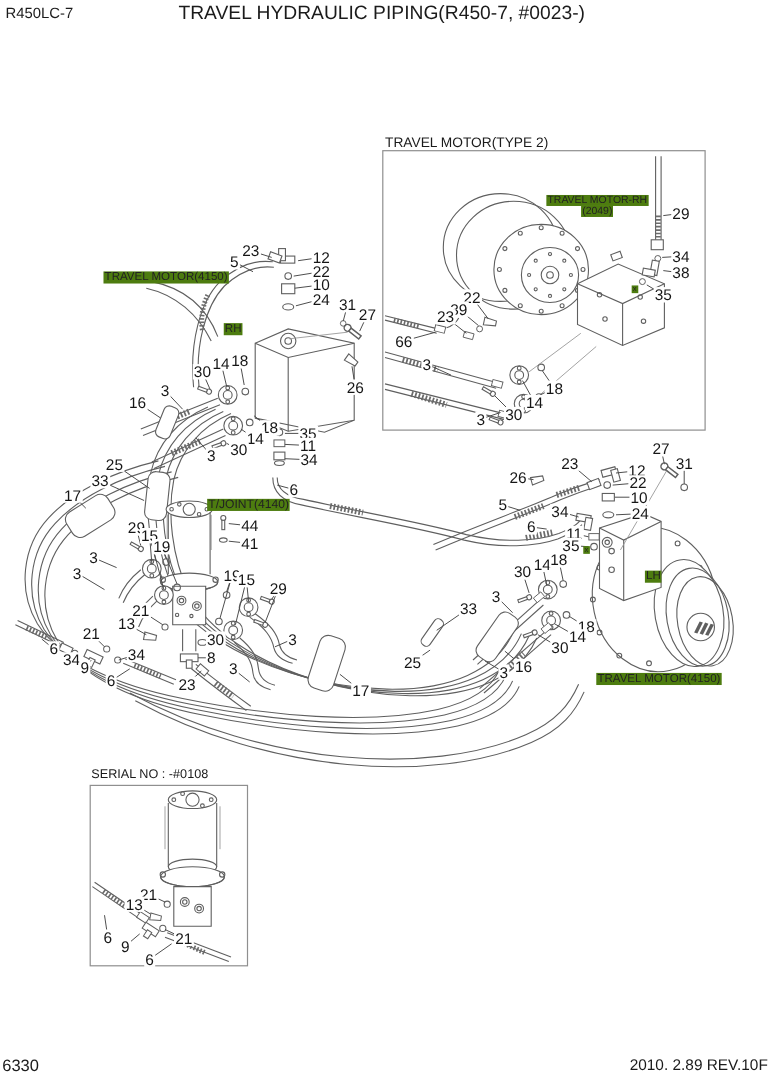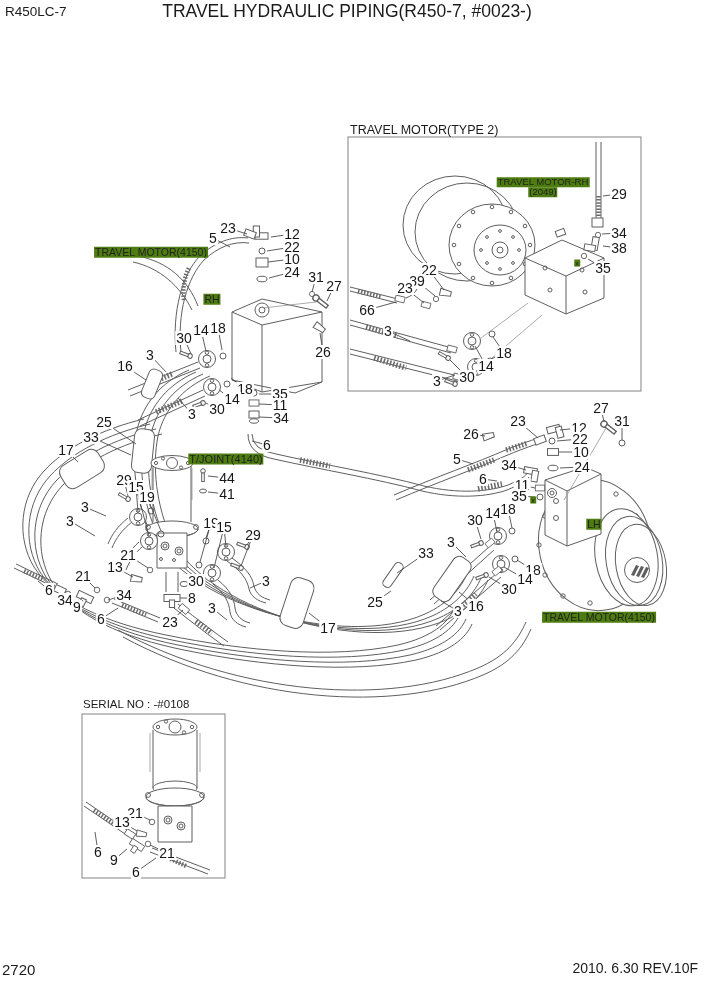--- a/index.html
+++ b/index.html
@@ -488,22 +488,22 @@
         <line x1="114" y1="860" x2="127" y2="849" class="ldr"></line>
         <line x1="167" y1="853" x2="150" y2="845" class="ldr"></line>
         <line x1="136" y1="872" x2="156" y2="858" class="ldr"></line>
       </g>
   </svg>
 
   <div class="txt" style="left:5px;top:5px;font-size:13.5px;">R450LC-7</div>
   <div class="txt" style="left:347px;top:3px;transform:translateX(-50%);font-size:17.5px;">TRAVEL HYDRAULIC PIPING(R450-7, #0023-)</div>
   <div class="txt" style="left:350px;top:124px;font-size:12.5px;">TRAVEL MOTOR(TYPE 2)</div>
   <div class="txt" style="left:83px;top:699px;font-size:11.5px;">SERIAL NO : -#0108</div>
-  <div class="txt" style="left:2px;top:962px;font-size:15px;">2720</div>
-  <div class="txt" style="right:4px;top:961px;font-size:14px;">2010. 6.30  REV.10F</div>
+  <div class="txt" style="left:2px;top:962px;font-size:15px;">6330</div>
+  <div class="txt" style="right:4px;top:961px;font-size:14px;">2010. 2.89  REV.10F</div>
 
   <div id="callouts">
       <div class="callout" style="left: 619px; top: 194px;">29</div>
       <div class="callout" style="left: 619px; top: 233px;">34</div>
       <div class="callout" style="left: 619px; top: 248px;">38</div>
       <div class="callout" style="left: 603px; top: 268px;">35</div>
       <div class="callout" style="left: 429px; top: 270px;">22</div>
       <div class="callout" style="left: 417px; top: 281px;">39</div>
       <div class="callout" style="left: 405px; top: 288px;">23</div>
       <div class="callout" style="left: 367px; top: 310px;">66</div>

